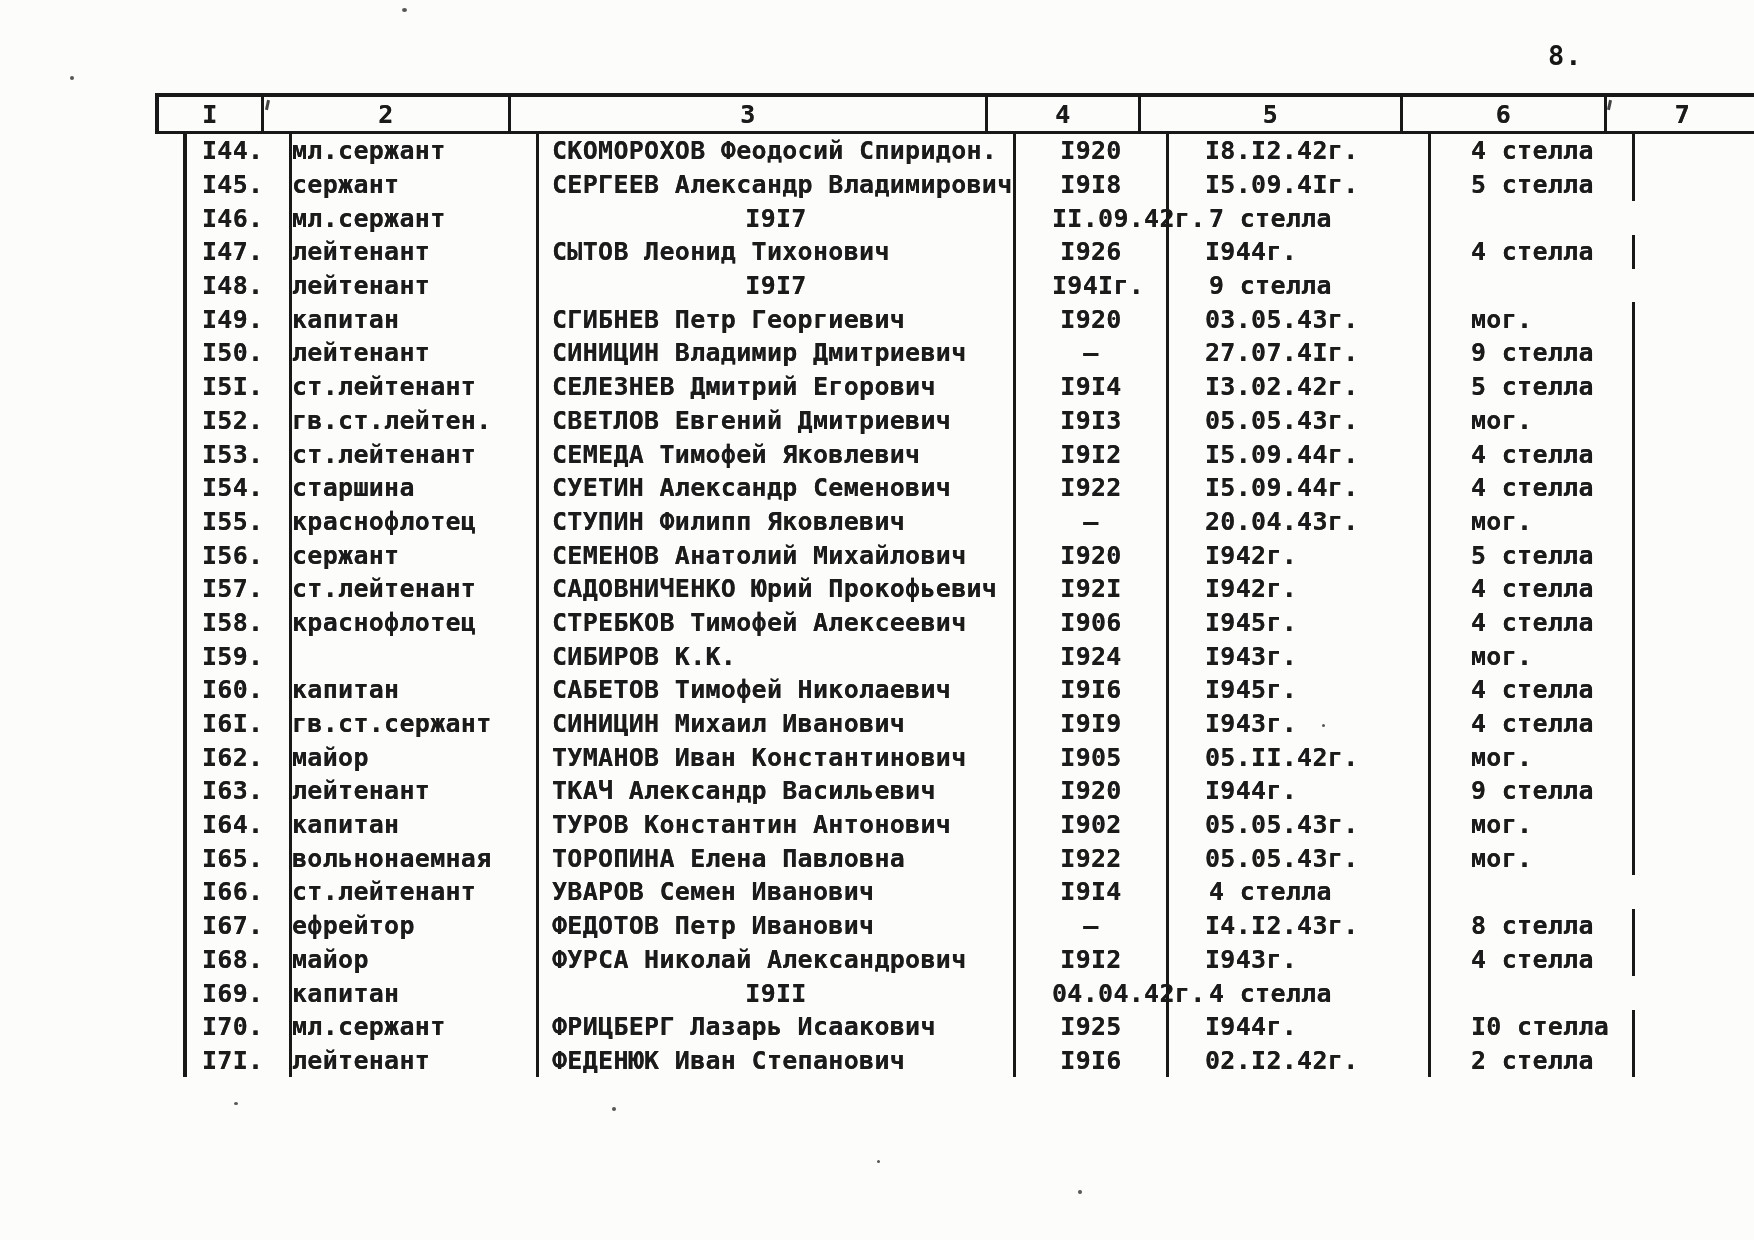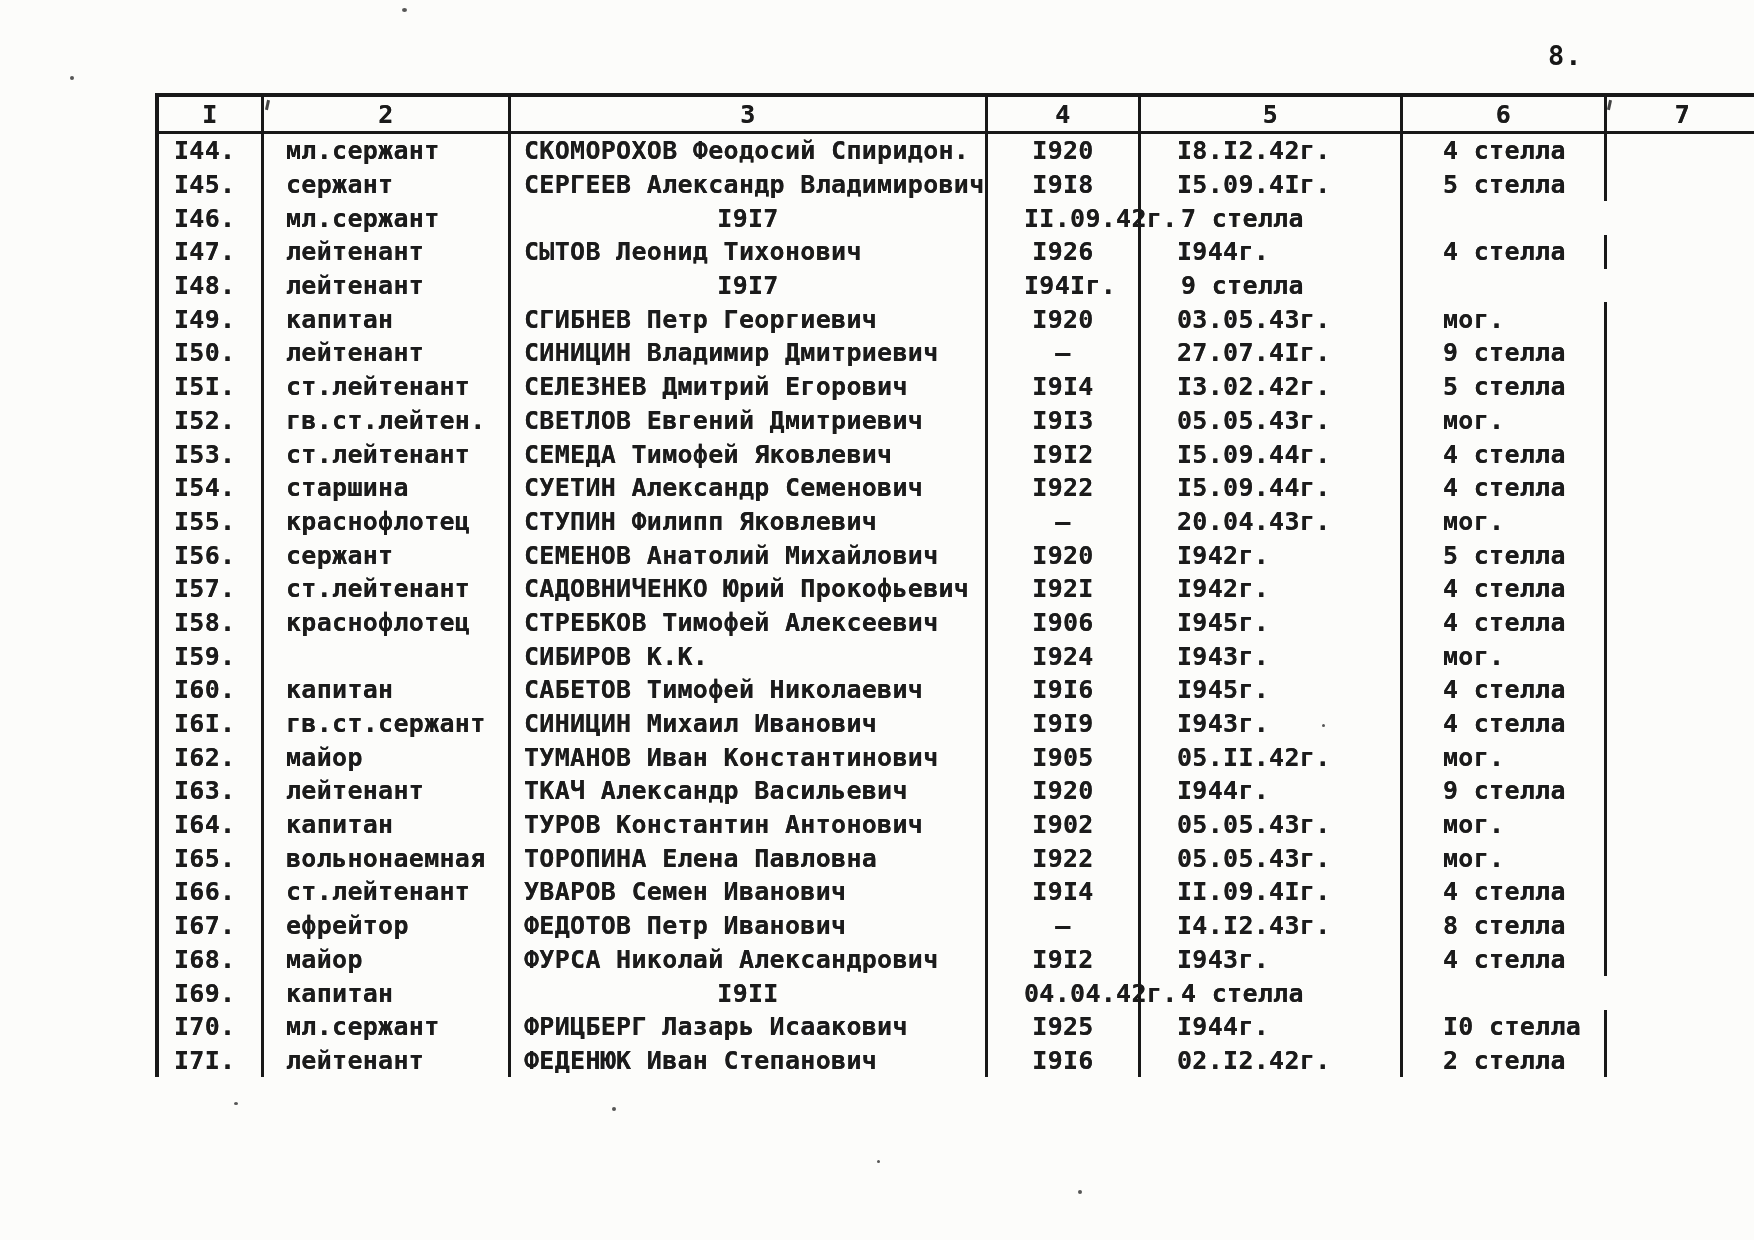--- a/index.html
+++ b/index.html
@@ -37,35 +37,36 @@
     border-left: 4px solid #181818;
   }
   .thead {
     height: 41px;
     box-sizing: border-box;
     border-top: 4px solid #181818;
     border-bottom: 3px solid #181818;
   }
   .brow {
     height: 33.7px;
+    margin-left: 28px;
   }
   .cell {
     display: flex;
     align-items: center;
     border-right: 3px solid #181818;
     font-size: 25px;
     letter-spacing: 0.3px;
     white-space: nowrap;
     overflow: visible;
     text-shadow: 0 0 0.6px rgba(10,10,10,0.75);
   }
   .cell.c7 { border-right: none; }
   .thead .cell { justify-content: center; font-size: 25px; }
   .cell.num   { padding-left: 15px; }
-  .cell.rank  { padding-left: 22px; }
+  .cell.rank  { }
   .cell.name  { padding-left: 13px; text-align: right; }
   .cell.born  { justify-content: center; }
   .cell.died  { padding-left: 36px; }
   .cell.grave { padding-left: 40px; }
   .speck {
     position: absolute;
     background: #2c2c2c;
     border-radius: 50%;
     opacity: 0.8;
   }
@@ -290,21 +291,20 @@
     <div class="cell c4 born">I922</div>
     <div class="cell c5 died">05.05.43г.</div>
     <div class="cell c6 grave">мог.</div>
     <div class="cell c7 extra"></div>
   </div>
         <div class="trow brow">
     <div class="cell c1 num">I66.</div>
     <div class="cell c2 rank">ст.лейтенант</div>
     <div class="cell c3 name">УВАРОВ Семен Иванович</div>
     <div class="cell c4 born">I9I4</div>
-    <div class="cell c5 died">II.09.4Iг.</div>
     <div class="cell c6 grave">4 стелла</div>
     <div class="cell c7 extra"></div>
   </div>
         <div class="trow brow">
     <div class="cell c1 num">I67.</div>
     <div class="cell c2 rank">ефрейтор</div>
     <div class="cell c3 name">ФЕДОТОВ Петр Иванович</div>
     <div class="cell c4 born">–</div>
     <div class="cell c5 died">I4.I2.43г.</div>
     <div class="cell c6 grave">8 стелла</div>

